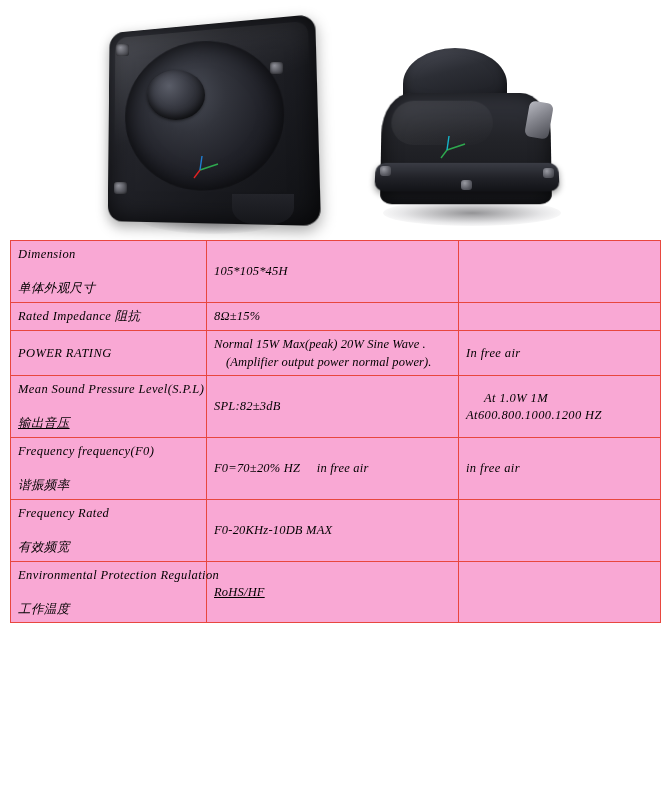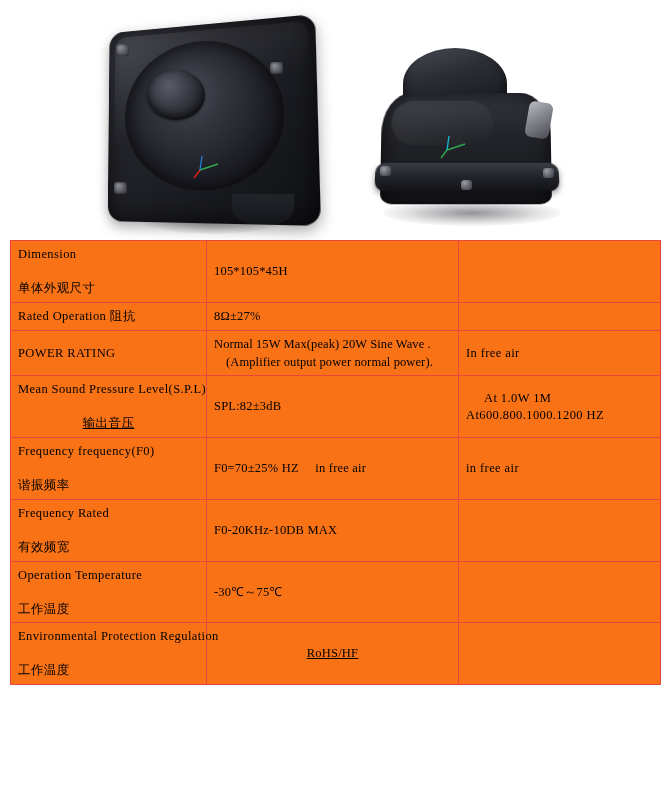--- a/index.html
+++ b/index.html
@@ -203,39 +203,40 @@
   .table-wrap {
     position: absolute;
     left: 10px;
     top: 240px;
     width: 650px;
   }
   table.spec {
     border-collapse: collapse;
     width: 650px;
     table-layout: fixed;
-    background: #f97316;
+    background: #f9a8d4;
+    font-style: italic;
   }
   table.spec td {
     border: 1px solid #e8473f;
     padding: 5px 7px;
     vertical-align: middle;
     font-family: "Liberation Serif", serif;
     font-size: 12.5px;
     line-height: 1.35;
     color: #000;
   }
   col.c1 { width: 196px; }
   col.c2 { width: 252px; }
   col.c3 { width: 202px; }
 
   .col-label { letter-spacing: 0.4px; }
   .col-label .en { display: block; white-space: nowrap; }
   .col-label .zh { display: block; margin-top: 17px; }
-  .u { text-decoration: underline; text-align: center; }
+  .u { text-decoration: underline; }
 
   .col-value { letter-spacing: 0.2px; }
   .col-note  { letter-spacing: 0.4px; }
   .small { font-size: 10.5px; letter-spacing: 0.1px; }
   .small .l2 { display: block; padding-left: 12px; margin-top: 1px; }
   .nowrap { white-space: nowrap; }
   .pad-l { padding-left: 18px; }
   .line { display: block; }
   .bold { font-weight: bold; }
 </style>
@@ -292,23 +293,23 @@
         <td class="col-label">
           <span class="en">Dimension</span>
           <span class="zh">单体外观尺寸</span>
         </td>
         <td class="col-value">105*105*45H</td>
         <td class="col-note"></td>
       </tr>
 
       <tr>
         <td class="col-label">
-          <span class="en">Rated Operation 阻抗</span>
-        </td>
-        <td class="col-value">8Ω±27%</td>
+          <span class="en">Rated Impedance 阻抗</span>
+        </td>
+        <td class="col-value">8Ω±15%</td>
         <td class="col-note"></td>
       </tr>
 
       <tr>
         <td class="col-label">
           <span class="en">POWER RATING</span>
         </td>
         <td class="col-value small">
           <span class="line">Normal 15W Max(peak) 20W Sine Wave .</span>
           <span class="l2">(Amplifier output power normal power).</span>
@@ -327,44 +328,36 @@
           <span class="line">At600.800.1000.1200 HZ</span>
         </td>
       </tr>
 
       <tr>
         <td class="col-label">
           <span class="en">Frequency frequency(F0)</span>
           <span class="zh">谐振频率</span>
         </td>
         <td class="col-value nowrap">
-          <span>F0=70±25% HZ</span>&nbsp;&nbsp;&nbsp;&nbsp;&nbsp;<span>in free air</span>
+          <span>F0=70±20% HZ</span>&nbsp;&nbsp;&nbsp;&nbsp;&nbsp;<span>in free air</span>
         </td>
         <td class="col-note pad-l">in free   air</td>
       </tr>
 
 
       <tr>
         <td class="col-label">
           <span class="en">Frequency Rated</span>
           <span class="zh">有效频宽</span>
         </td>
         <td class="col-value">F0-20KHz-10DB  MAX</td>
         <td class="col-note"></td>
       </tr>
 
 
-      <tr>
-        <td class="col-label">
-          <span class="en">Operation Temperature</span>
-          <span class="zh">工作温度</span>
-        </td>
-        <td class="col-value">-30℃～75℃</td>
-        <td class="col-note"></td>
-      </tr>
 
 
       <tr>
         <td class="col-label">
           <span class="en">Environmental Protection Regulation</span>
           <span class="zh">工作温度</span>
         </td>
         <td class="col-value u">RoHS/HF</td>
         <td class="col-note"></td>
       </tr>

